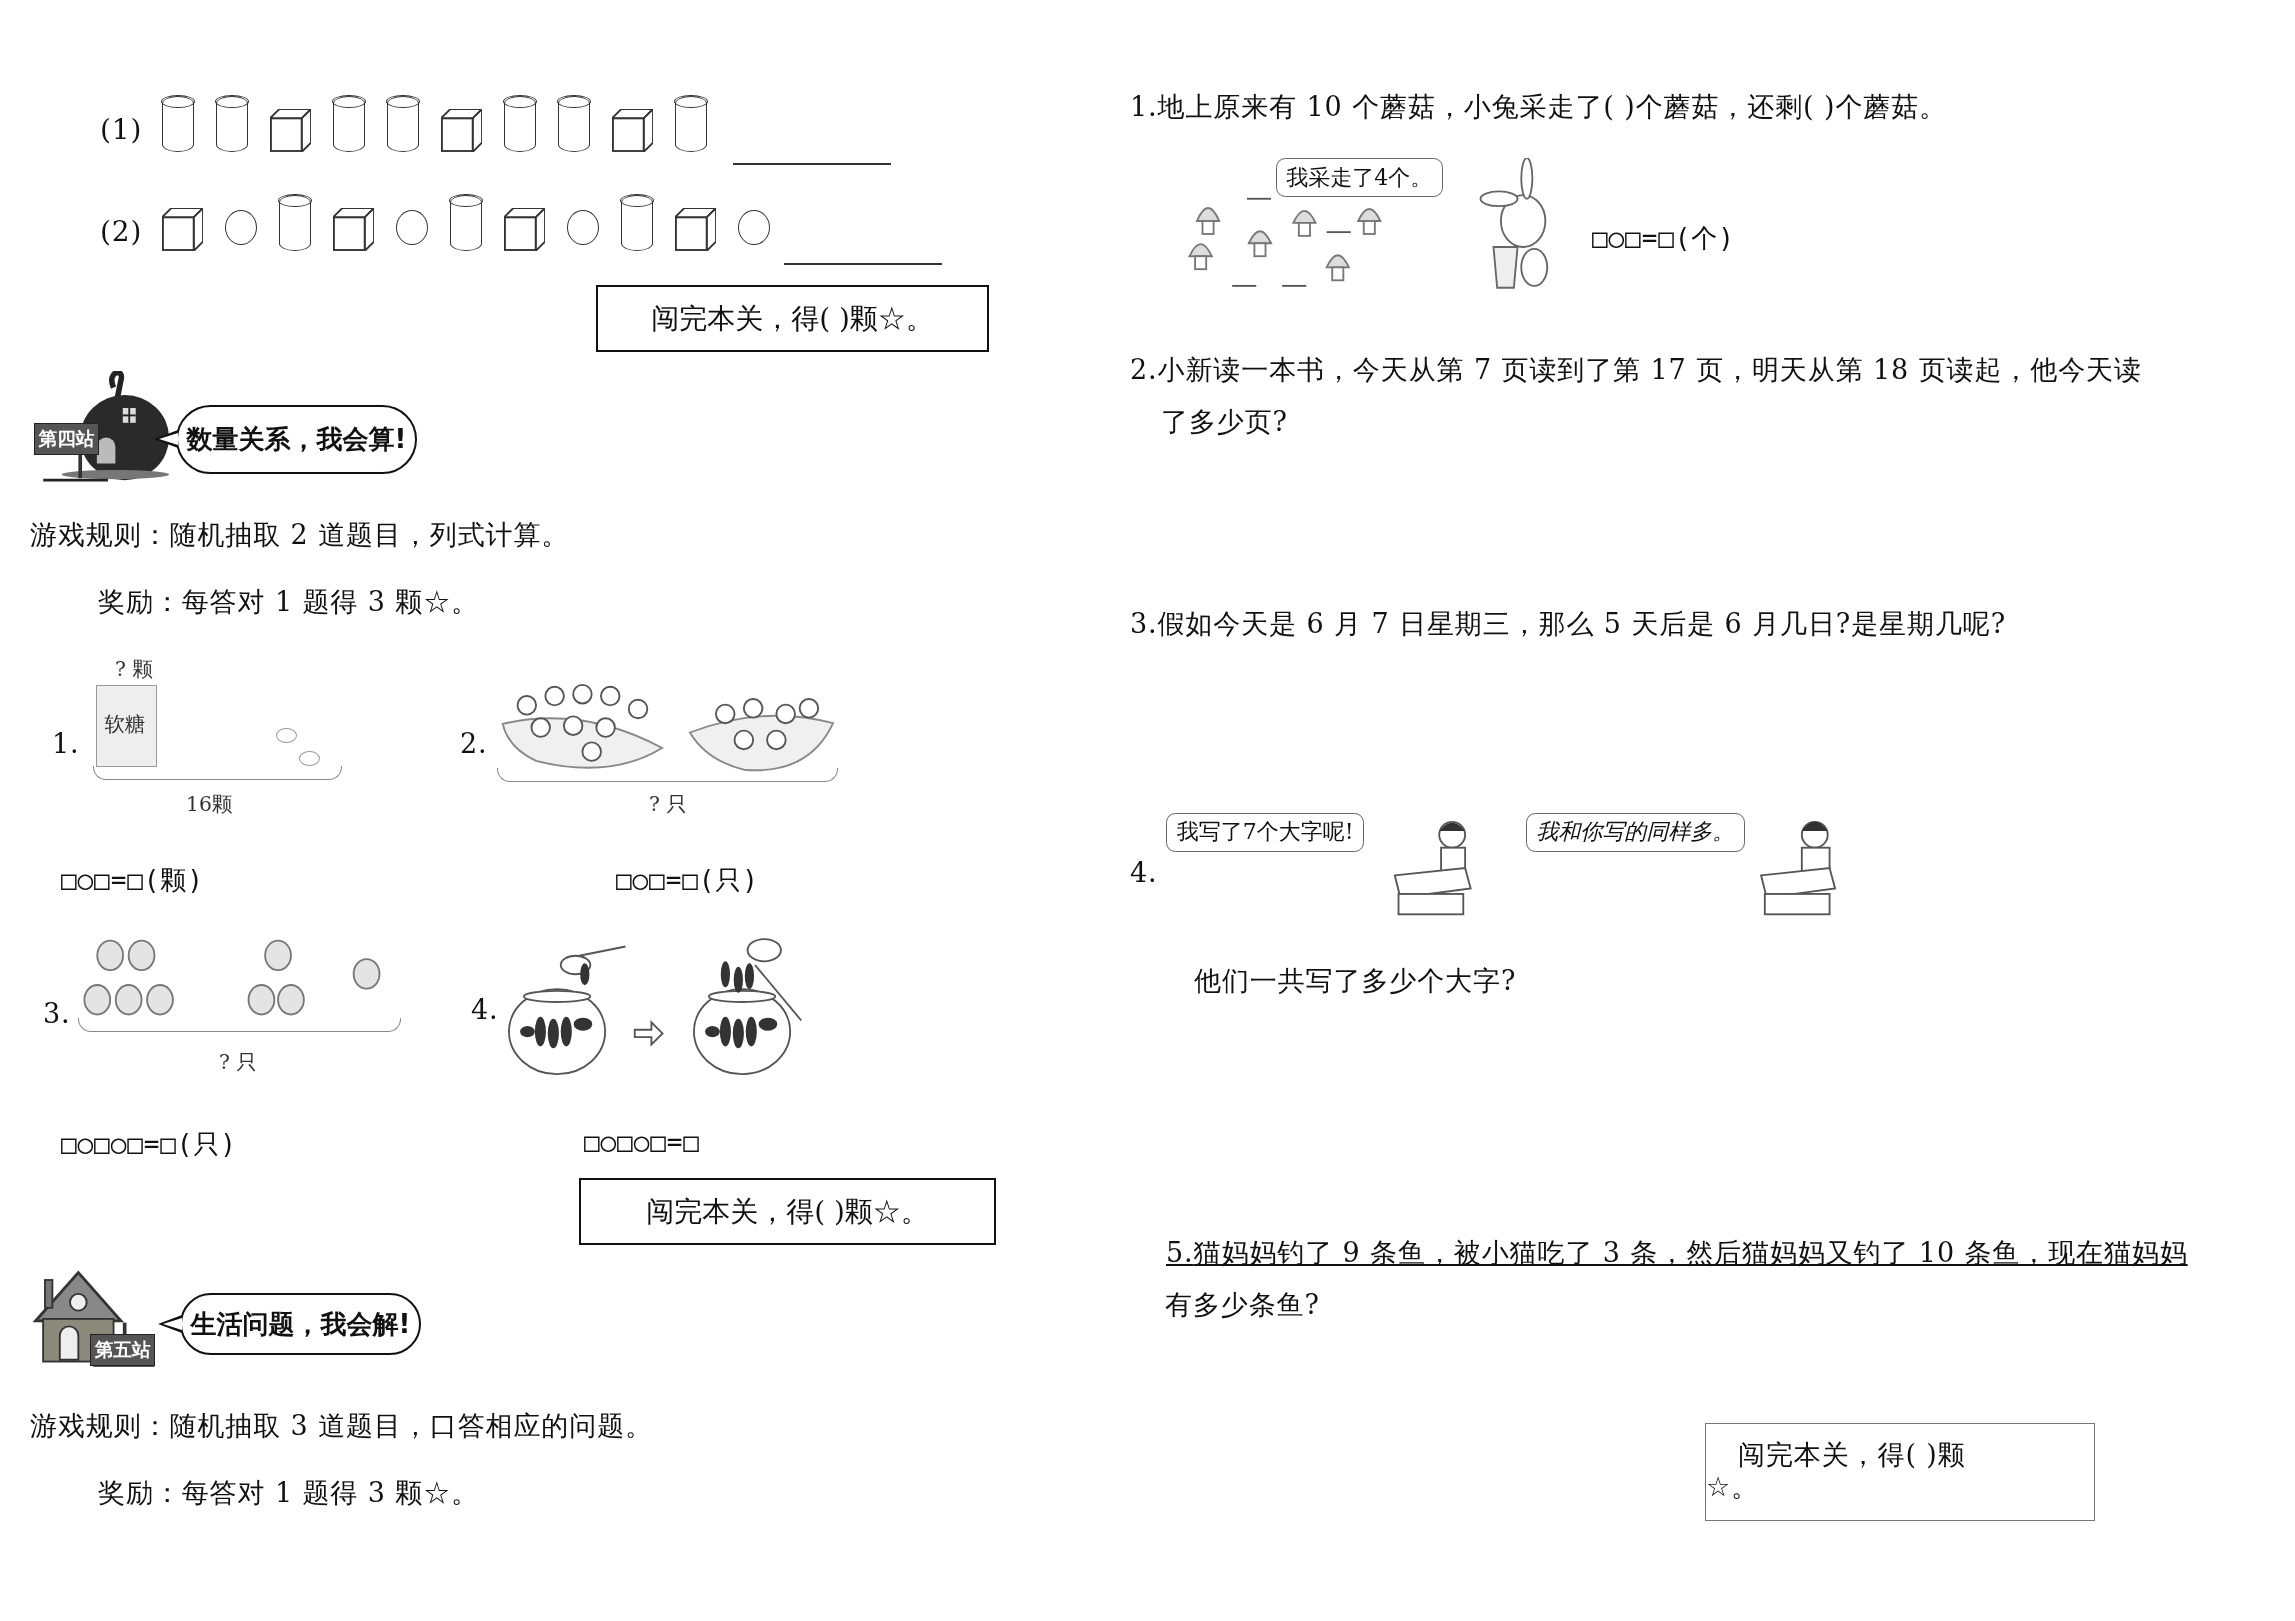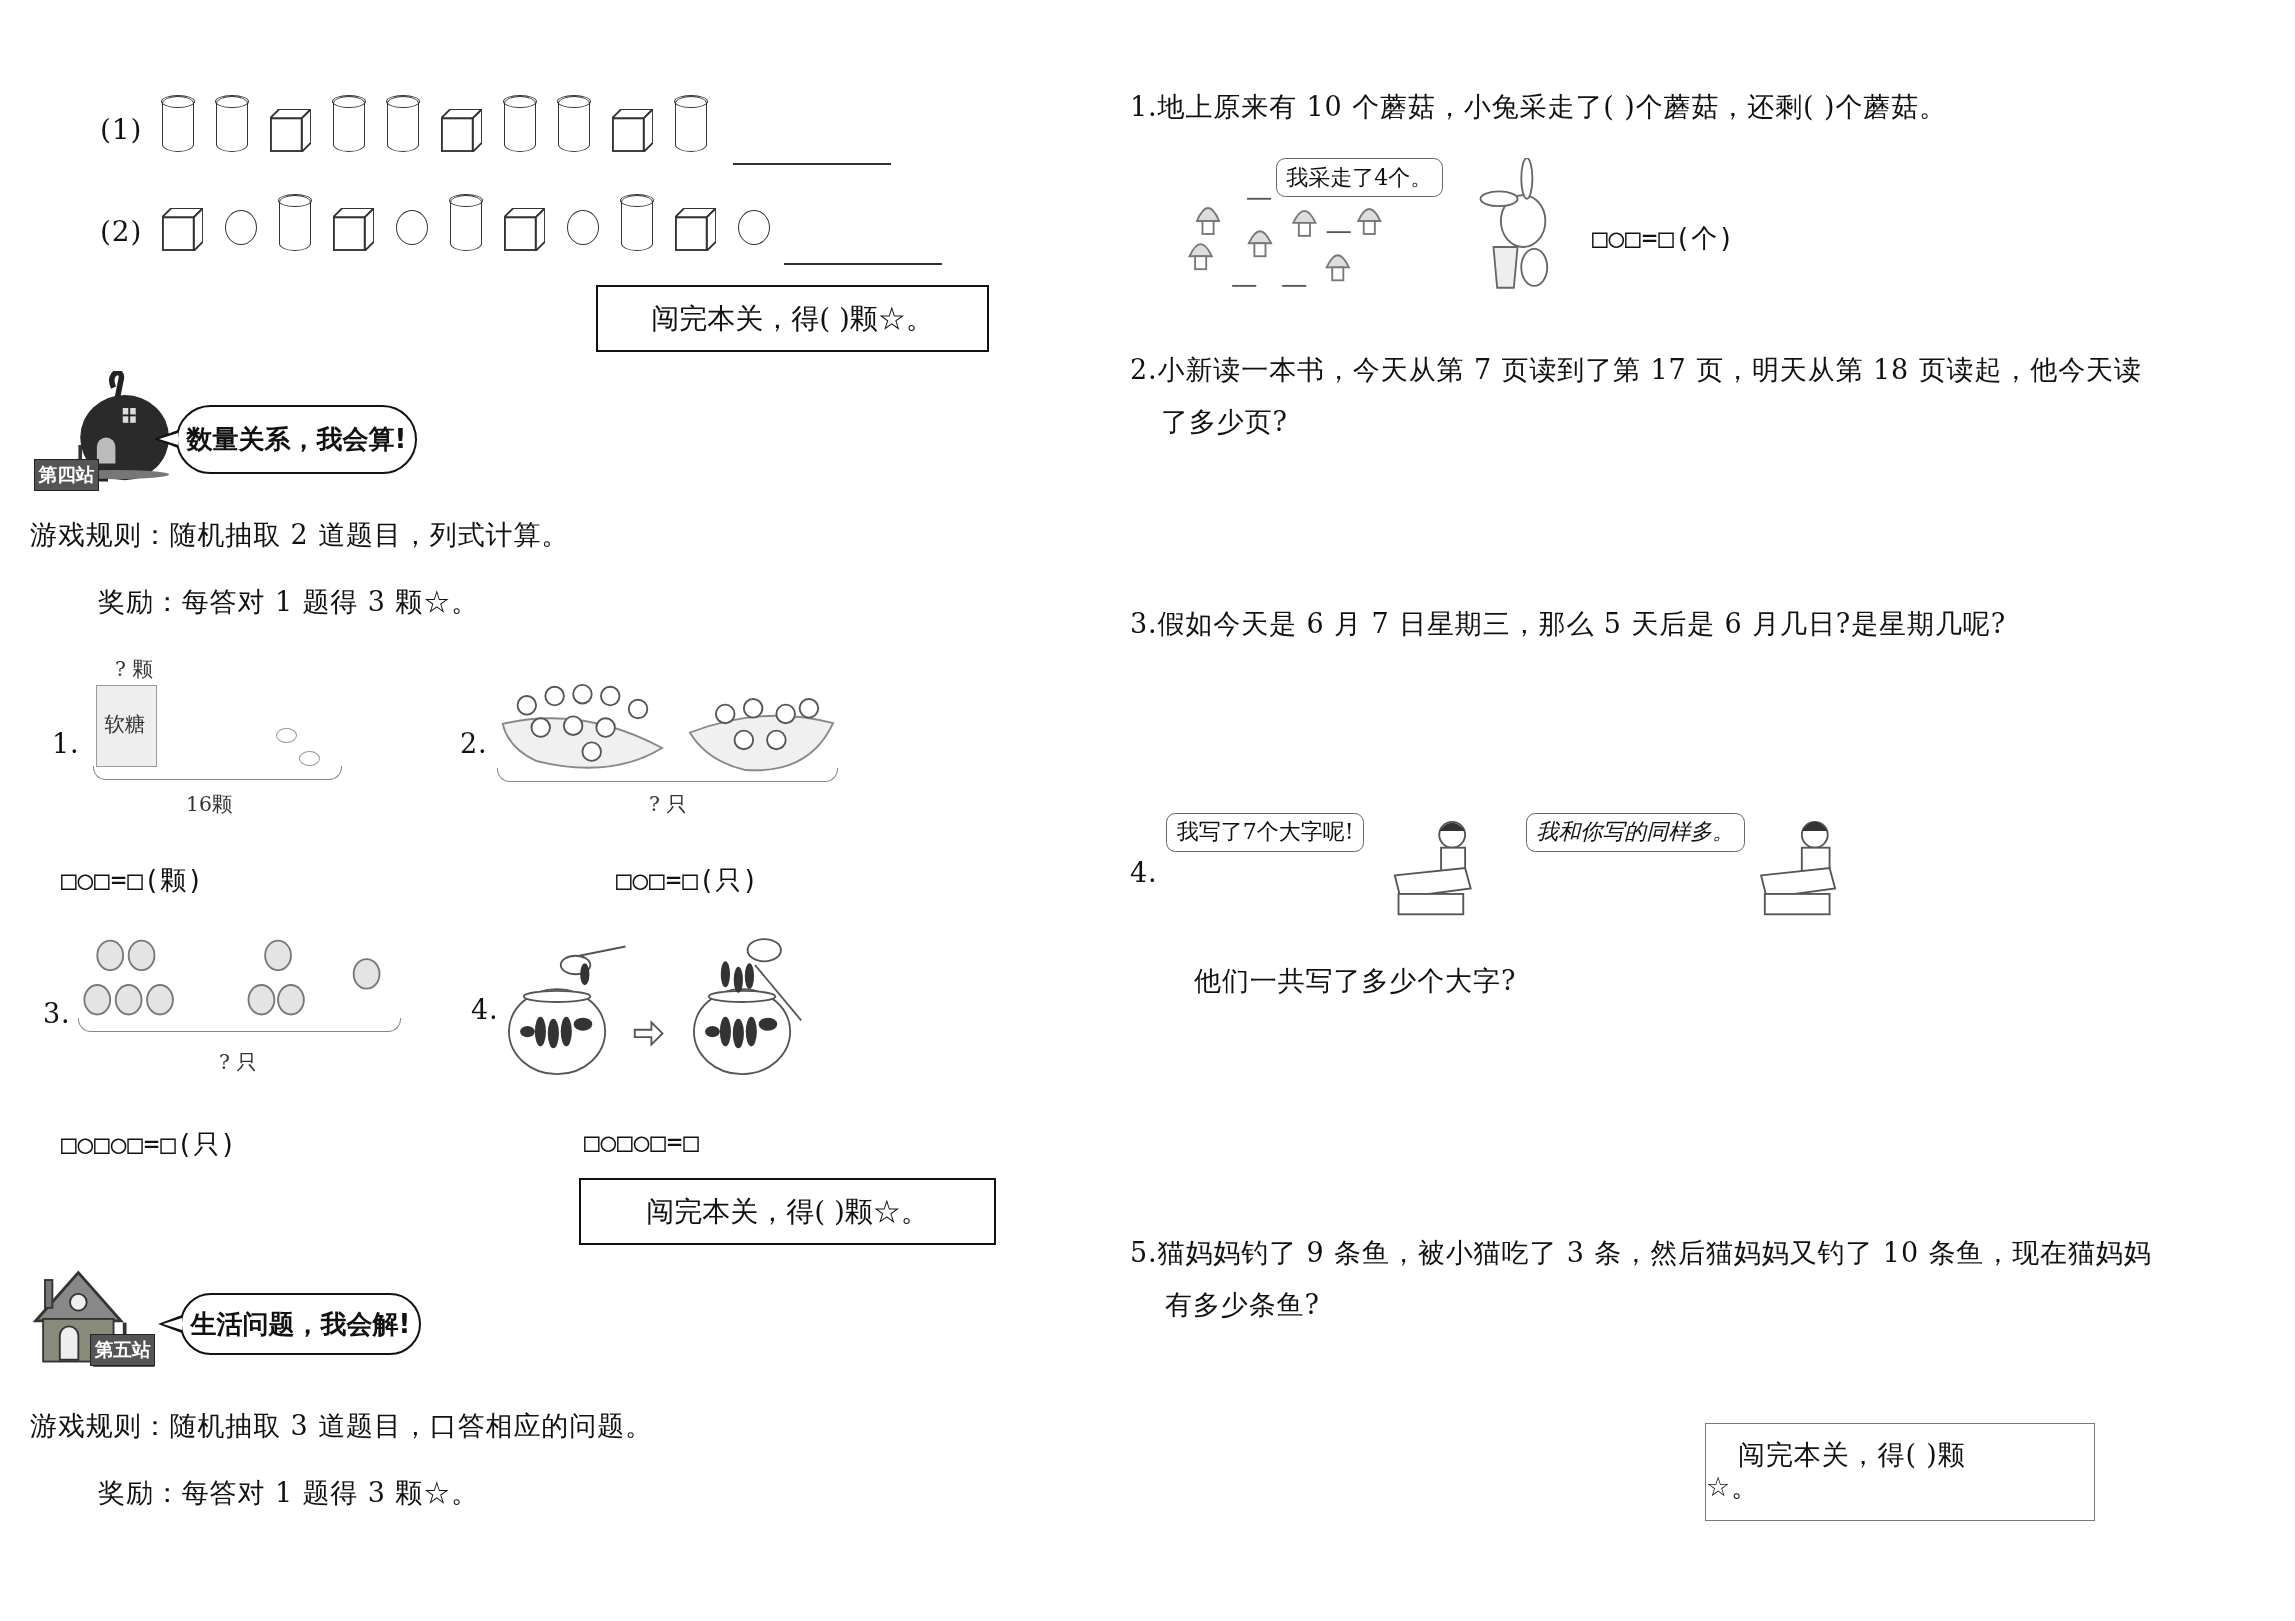--- a/index.html
+++ b/index.html
@@ -112,21 +112,21 @@
     <path d="M88,18 C80,0 100,-4 96,10 L92,30" stroke="#222" stroke-width="6" fill="none"></path>
     <ellipse cx="100" cy="72" rx="48" ry="46" fill="#2a2a2a"></ellipse>
     <rect x="98" y="40" width="14" height="16" fill="#ddd"></rect>
     <line x1="105" y1="40" x2="105" y2="56" stroke="#222" stroke-width="2"></line>
     <line x1="98" y1="48" x2="112" y2="48" stroke="#222" stroke-width="2"></line>
     <path d="M70,100 L70,82 A10,10 0 0 1 90,82 L90,100 Z" fill="#bbb"></path>
     <ellipse cx="90" cy="112" rx="58" ry="5" fill="#777"></ellipse>
     <line x1="12" y1="118" x2="82" y2="118" stroke="#222" stroke-width="3"></line>
     <line x1="52" y1="80" x2="52" y2="116" stroke="#333" stroke-width="4"></line>
   </svg>
-  <div class="sign" style="left:1.9px; top:52px;margin-top:36px;">第四站</div>
+  <div class="sign" style="left:1.9px; top:52px;">第四站</div>
 </div>
 <div class="bubble" style="left:176px; top:405px; width:237px; height:65px;">
   <span>数量关系，我会算!</span>
 </div>
 
 <div class="abs txt" style="left:30px; top:519px;">游戏规则：随机抽取 2 道题目，列式计算。</div>
 <div class="abs txt" style="left:98px; top:586px;">奖励：每答对 1 题得 3 颗☆。</div>
 
 <div class="abs txt" style="left:52px; top:728px;">1.</div>
 <div class="abs sm" style="left:115px; top:655px;">? 颗</div>
@@ -312,21 +312,21 @@
         <rect x="654" y="94" width="70" height="22"></rect>
     </g>
     <g fill="#333">
         <path d="M302,26 Q316,8 330,26 Z"></path>
         <path d="M694,26 Q708,6 722,26 Z"></path>
       </g>
   </svg>
 </div>
 <div class="abs txt" style="left:1194px; top:965px;">他们一共写了多少个大字?</div>
 
-<div class="abs txt" style="left:1130px; top:1237px;">
+<div class="abs txt" style="left:1166px; top:1237px;text-decoration:underline;">
   <span>5.</span><span>猫妈妈钓了 9 条鱼，被小猫吃了 3 条，然后猫妈妈又钓了 10 条鱼，现在猫妈妈</span>
 </div>
 <div class="abs txt" style="left:1165px; top:1289px;">有多少条鱼?</div>
 
 <div class="abs score-box thin" style="left:1705px; top:1423px; width:390px; height:98px; padding:15px 16px 0 0;">
   <div class="txt" style="padding-left:32px; font-size:27px;">闯完本关，得(          )颗</div>
   <div class="txt" style="font-size:27px;">☆。</div>
 </div>
 
 

